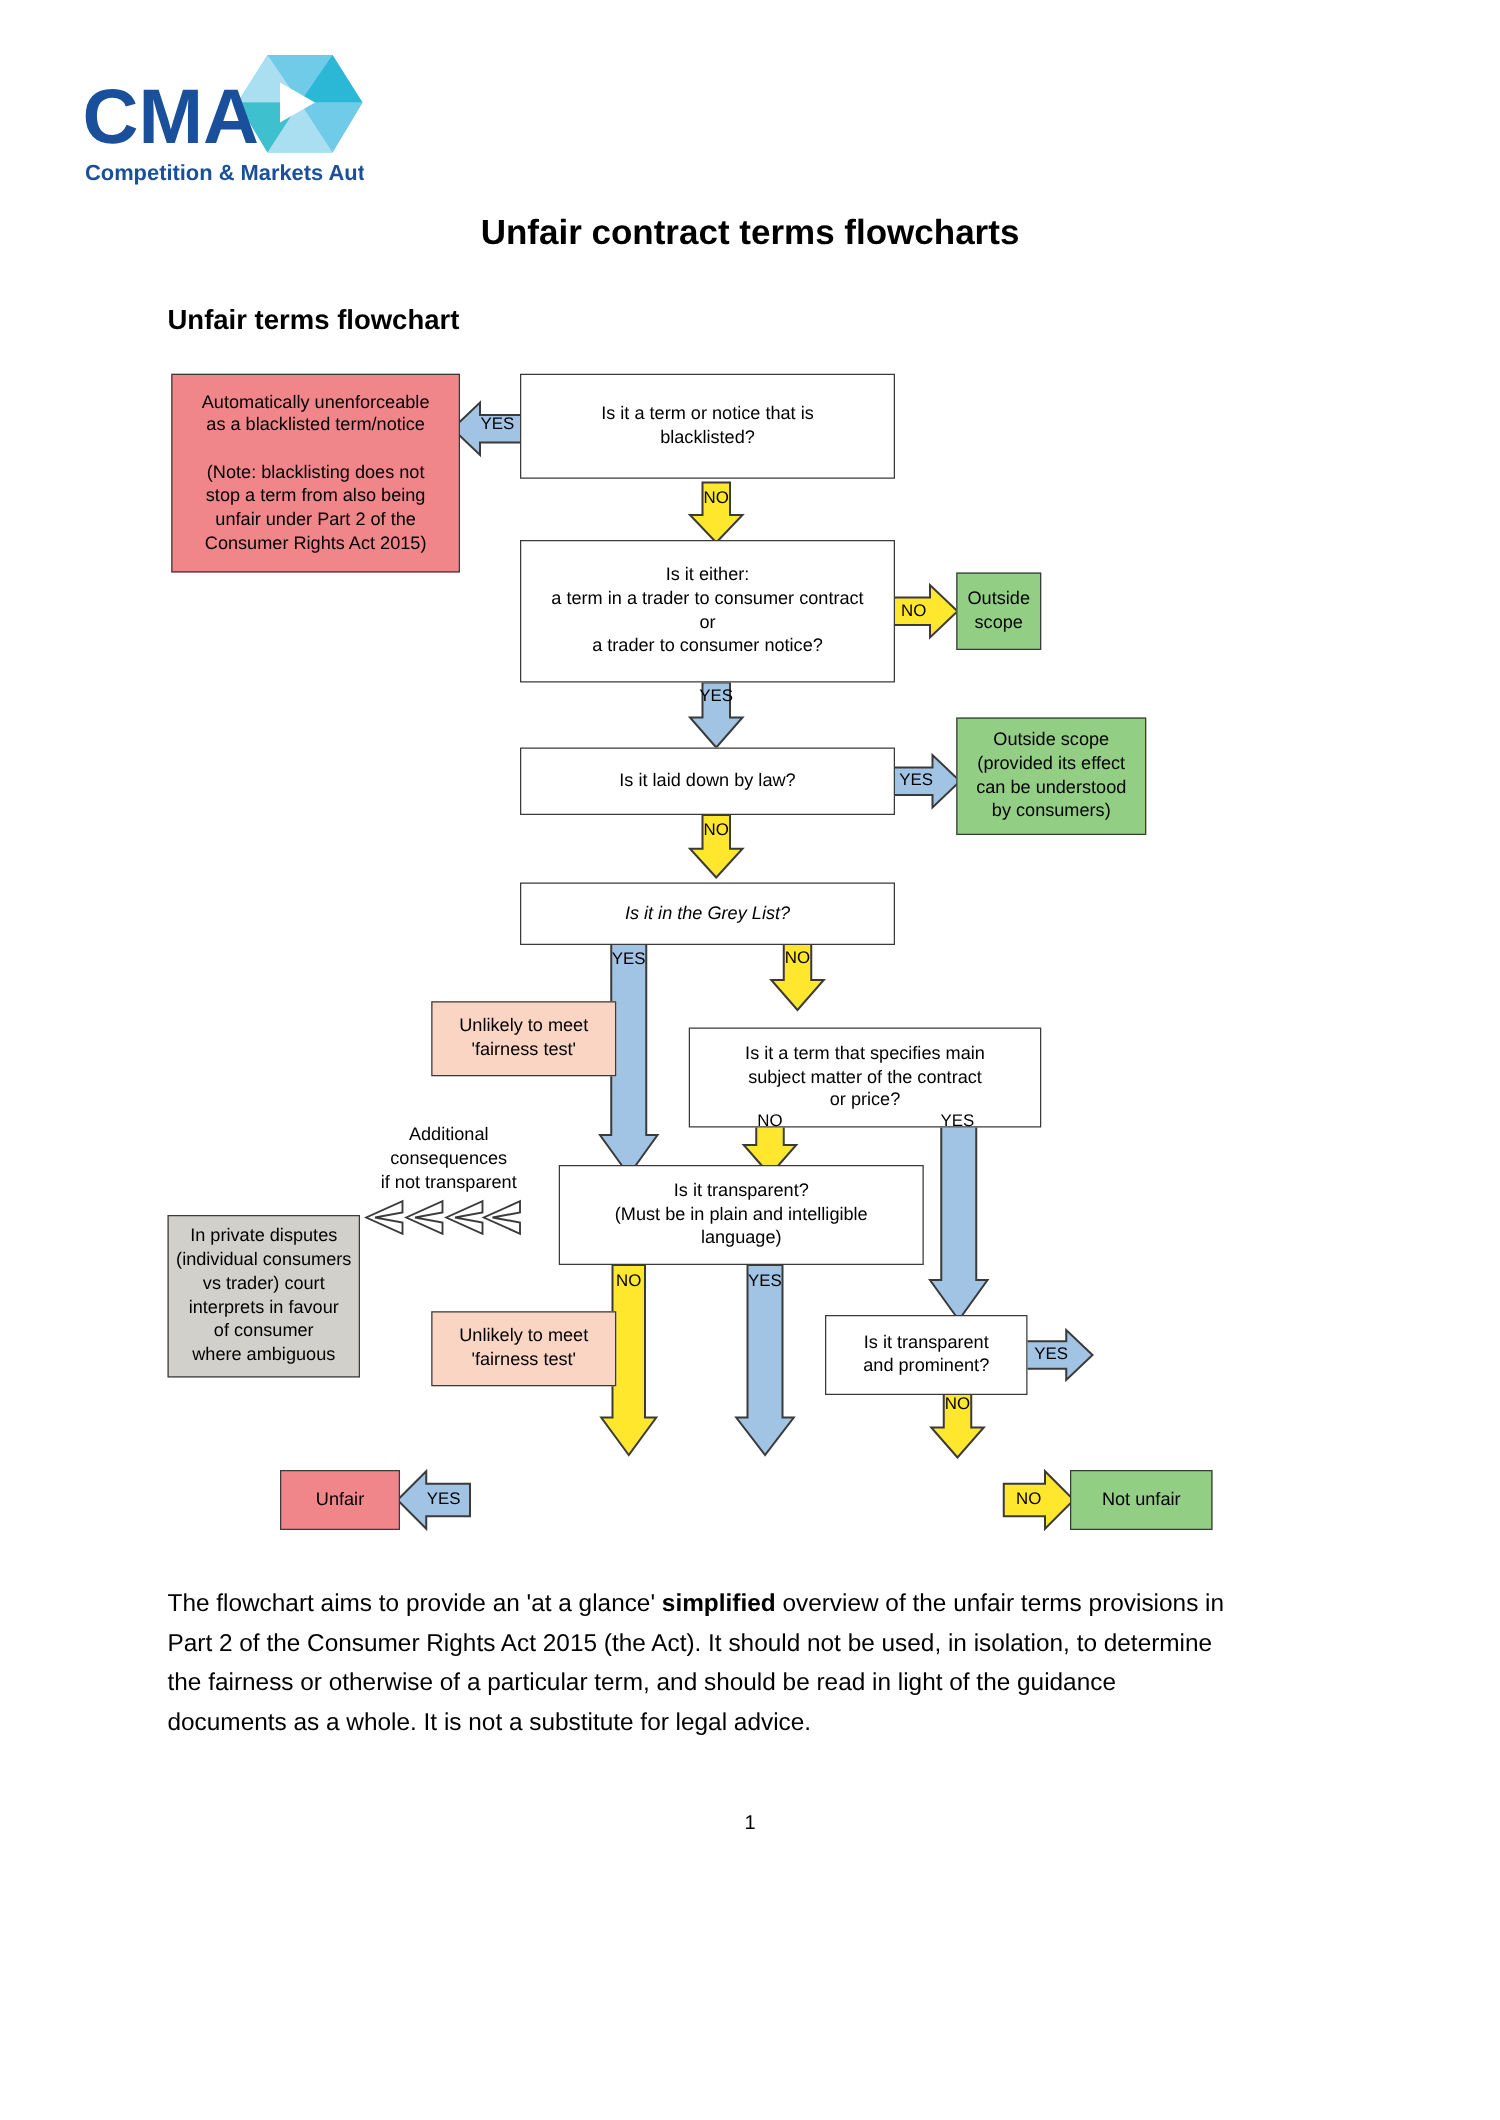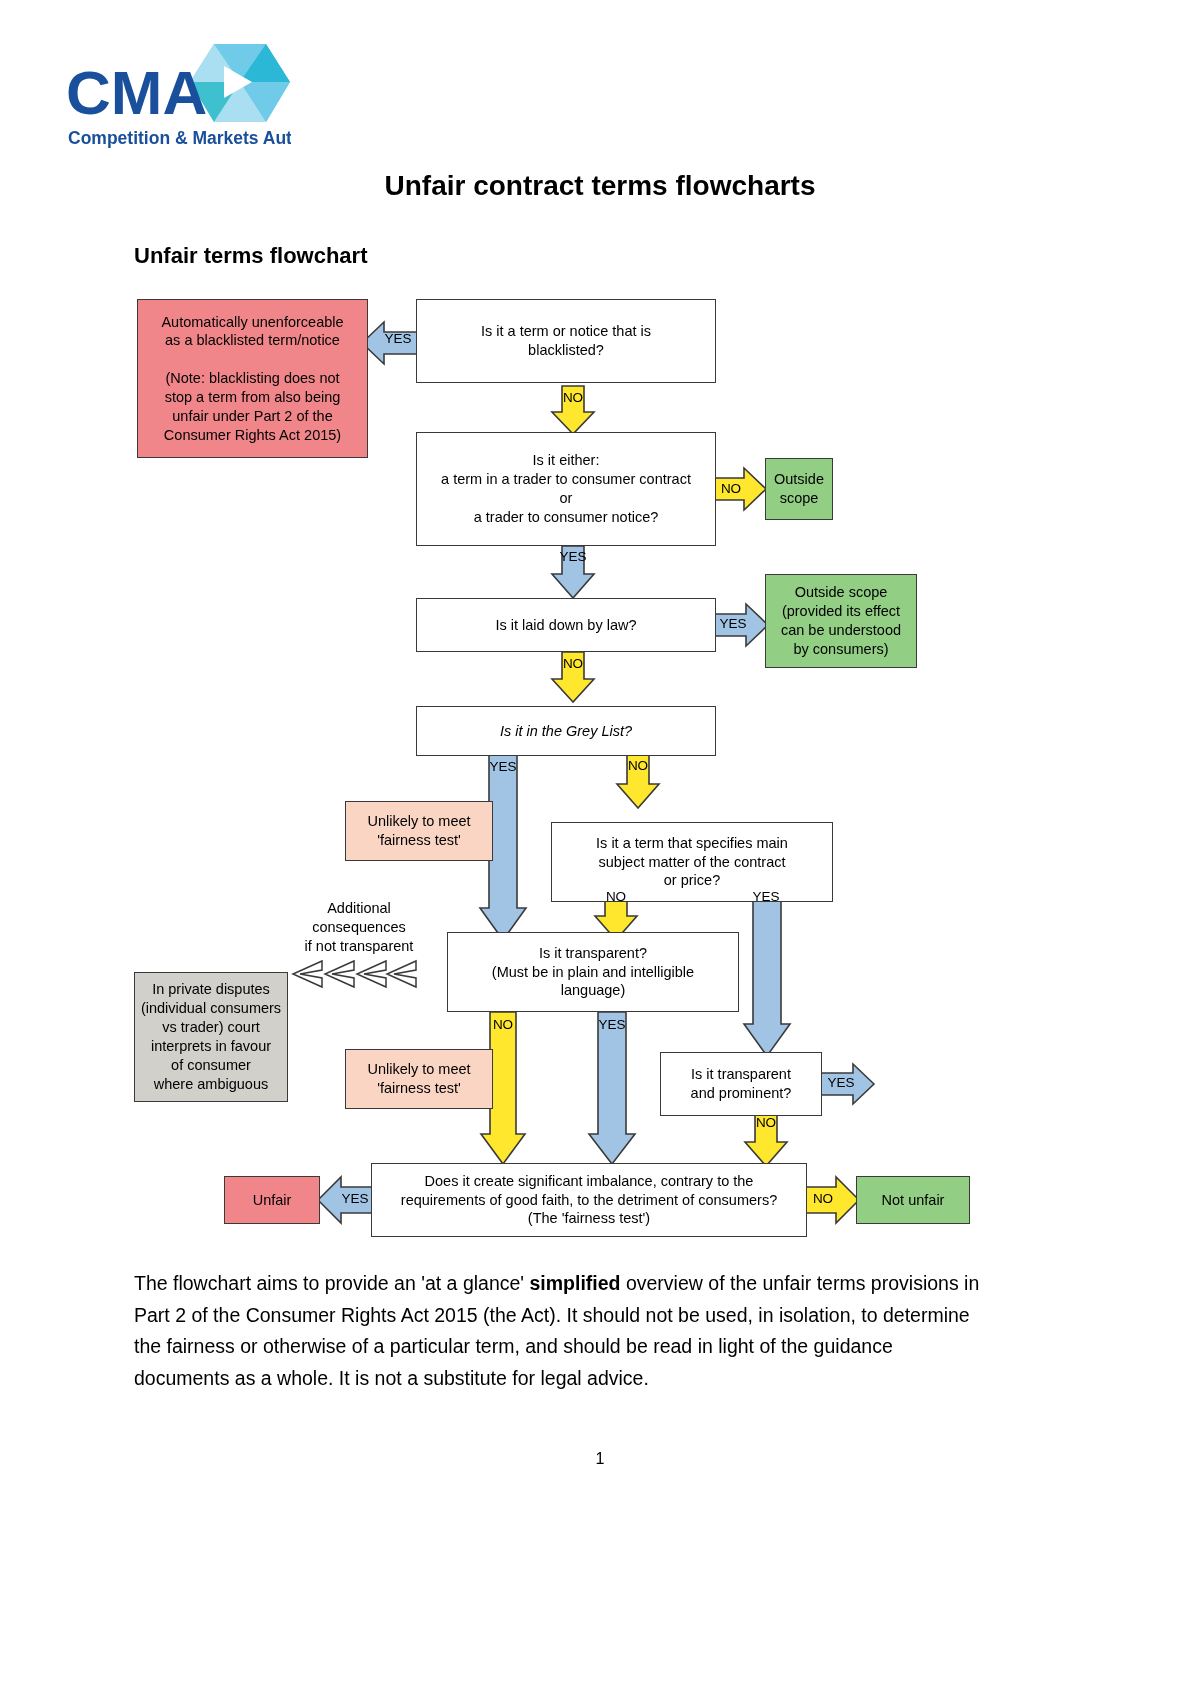--- a/index.html
+++ b/index.html
@@ -343,25 +343,20 @@
     <span>Unlikely to meet
 'fairness test'</span>
   </div>
 
   <div class="node white" style="left:660px; top:1052px; width:162px; height:64px;">
     <span>Is it transparent
 and prominent?</span>
   </div>
 
 
-  <div class="node white" style="left:371px; top:1163px; width:436px; height:74px;">
-    <span>Does it create significant imbalance, contrary to the
-requirements of good faith, to the detriment of consumers?
-(The 'fairness test')</span>
-  </div>
 
   <div class="node red" style="left:224px; top:1176px; width:96px; height:48px;">
     <span>Unfair</span>
   </div>
 
   <div class="node green" style="left:856px; top:1176px; width:114px; height:48px;">
     <span>Not unfair</span>
   </div>
 
 </div>

